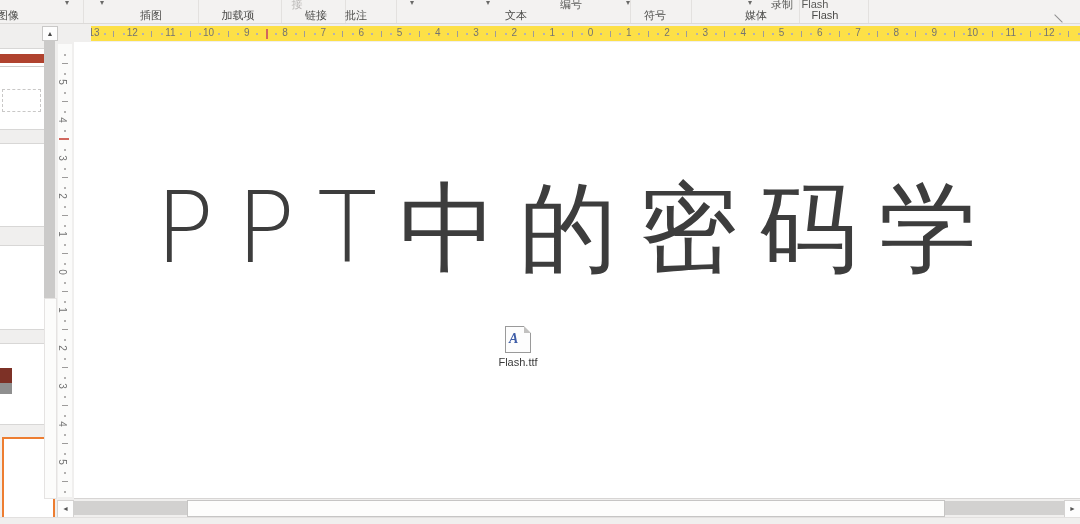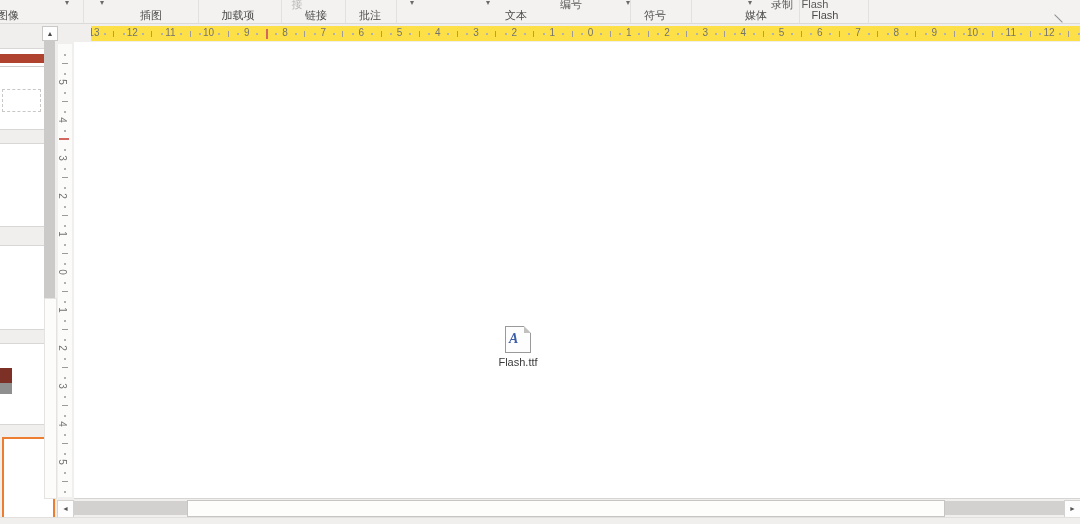--- a/index.html
+++ b/index.html
@@ -91,21 +91,21 @@
       <div class="grp-div" style="left: 345px;"></div>
       <div class="grp-div" style="left: 396px;"></div>
       <div class="grp-div" style="left: 630px;"></div>
       <div class="grp-div" style="left: 691px;"></div>
       <div class="grp-div" style="left: 799px;"></div>
       <div class="grp-div" style="left: 868px;"></div>
       <div class="grp-label" style="left: 8px;">图像</div>
       <div class="grp-label" style="left: 151px;">插图</div>
       <div class="grp-label" style="left: 238px;">加载项</div>
       <div class="grp-label" style="left: 316px;">链接</div>
-      <div class="grp-label" style="left: 370px;">批注</div>
+      <div class="grp-label" style="left: 356px;">批注</div>
       <div class="grp-label" style="left: 516px;">文本</div>
       <div class="grp-label" style="left: 655px;">符号</div>
       <div class="grp-label" style="left: 756px;">媒体</div>
       <div class="grp-label" style="left: 825px;">Flash</div>
       <div class="cut-label muted" style="left: 297px;">接</div>
       <div class="cut-label" style="left: 571px;">编号</div>
       <div class="cut-label" style="left: 782px;">录制</div>
       <div class="cut-label" style="left: 815px;">Flash</div>
       <div class="caret" style="left: 67px;">▾</div>
       <div class="caret" style="left: 102px;">▾</div>
@@ -289,20 +289,21 @@
       <div class="vtick" style="top: 399px;"></div>
       <div class="vdot" style="top: 408.5px;"></div>
       <div class="vnum" style="top: 418px;">5</div>
       <div class="vdot" style="top: 427.5px;"></div>
       <div class="vtick" style="top: 437px;"></div>
       <div class="vdot" style="top: 446.5px;"></div>
       <div class="vred" style="top: 94px; background: rgb(209, 103, 94);"></div>
     </div>
 
   <div class="canvas">
+    <div class="slide-title">PPT中的密码学</div>
     <div class="file-object">
       <div class="file-icon">
         <span class="file-letter">A</span>
         <div class="file-fold"></div>
       </div>
       <div class="file-label">Flash.ttf</div>
     </div>
   </div>
 
   <div class="hsb-left" id="hsbLeft">◄</div>

